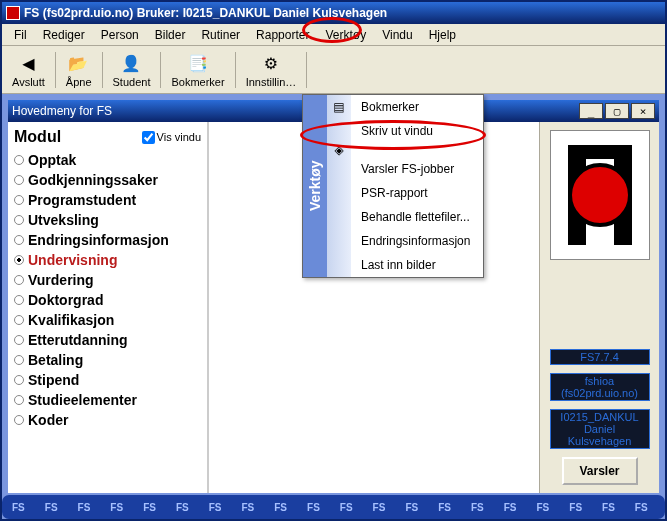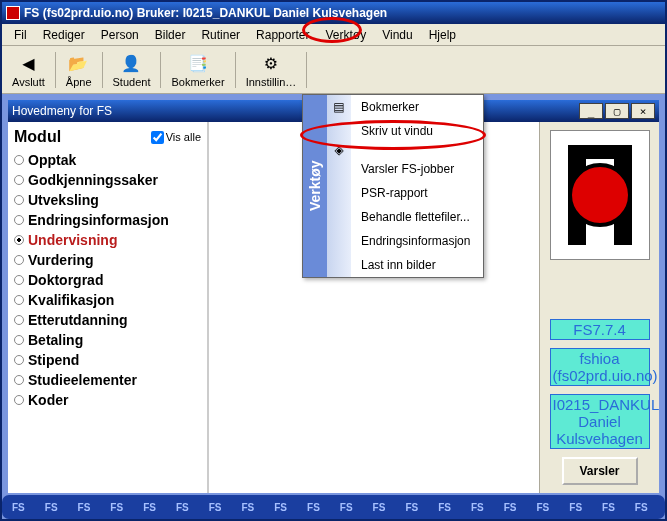--- a/index.html
+++ b/index.html
@@ -35,21 +35,21 @@
   .module-list li { display: flex; align-items: center; gap: 4px; font-size: 14px; font-weight: bold; padding: 2px 0; }
   .module-list li .radio { width: 10px; height: 10px; border: 1px solid #888; border-radius: 50%; flex-shrink: 0; display:inline-block; }
   .module-list li.selected { color: #b91c1c; }
   .module-list li.selected .radio { background: radial-gradient(circle, #000 0 35%, transparent 36%); }
 
   .center-panel { flex: 1; background: #fff; border-left: 1px solid #ccc; }
 
   .right-panel { width: 120px; background: #ece9d8; border-left: 1px solid #aca899; display: flex; flex-direction: column; align-items: center; padding: 8px 4px; gap: 8px; }
   .logo-box { width: 100px; height: 130px; background: #fff; border: 1px solid #888; display: flex; align-items: center; justify-content: center; }
   .logo-box svg { width: 80px; height: 110px; }
-  .info-box { width: 100px; border: 1px solid #2a6cd8; color: #2a6cd8; text-align: center; font-size: 15px; padding: 1px 2px; background: #5eead4; }
+  .info-box { width: 100px; border: 1px solid #2a6cd8; color: #2a6cd8; text-align: center; font-size: 11px; padding: 1px 2px; background: #0f172a; }
   .btn { width: 76px; height: 28px; background: #ece9d8; border: 2px outset #fff; font-size: 12px; font-weight: bold; cursor: default; }
 
   
   .dropdown { position: absolute; top: 0px; left: 300px; width: 182px; background: #fff; border: 1px solid #666; box-shadow: 2px 2px 4px rgba(0,0,0,0.3); z-index: 100; }
   .dropdown .dd-row { display: flex; align-items: stretch; }
   .dd-gutter { width: 24px; background: linear-gradient(to right, #c8d5ef, #e8eefb); display: flex; align-items: center; justify-content: center; flex-shrink: 0; }
   .dd-label-cell { flex: 1; padding: 5px 10px; font-size: 12px; cursor: default; }
   .dropdown .dd-row.highlight .dd-label-cell { background: #cde; border: 1px solid #3a6ecb; padding: 4px 9px; }
   .dd-gutter-title { width: 24px; background: #6a8bd8; writing-mode: vertical-rl; transform: rotate(180deg); color: #fff; font-weight: bold; text-align: center; padding: 6px 0; font-size: 14px; display:flex; align-items:center; justify-content:center; }
   .dd-body { display: flex; }
@@ -124,31 +124,35 @@
         <span class="win-btn">▢</span>
         <span class="win-btn">×</span>
       </div>
 
       <div class="inner-body">
         <div class="module-panel">
           <div class="module-header">
             <span>Modul</span>
             <label class="vis">
               <input type="checkbox" checked="" style="">
-              <span>Vis alle</span>
+              <span>Vis vindu</span>
             </label>
           </div>
           <ul class="module-list" id="module-list">
               <li>
                 <span class="radio"></span>
                 <span>Opptak</span>
               </li>
               <li>
                 <span class="radio"></span>
                 <span>Godkjenningssaker</span>
+              </li>
+              <li>
+                <span class="radio"></span>
+                <span>Programstudent</span>
               </li>
               <li>
                 <span class="radio"></span>
                 <span>Utveksling</span>
               </li>
               <li>
                 <span class="radio"></span>
                 <span>Endringsinformasjon</span>
               </li>
               <li class="selected">

